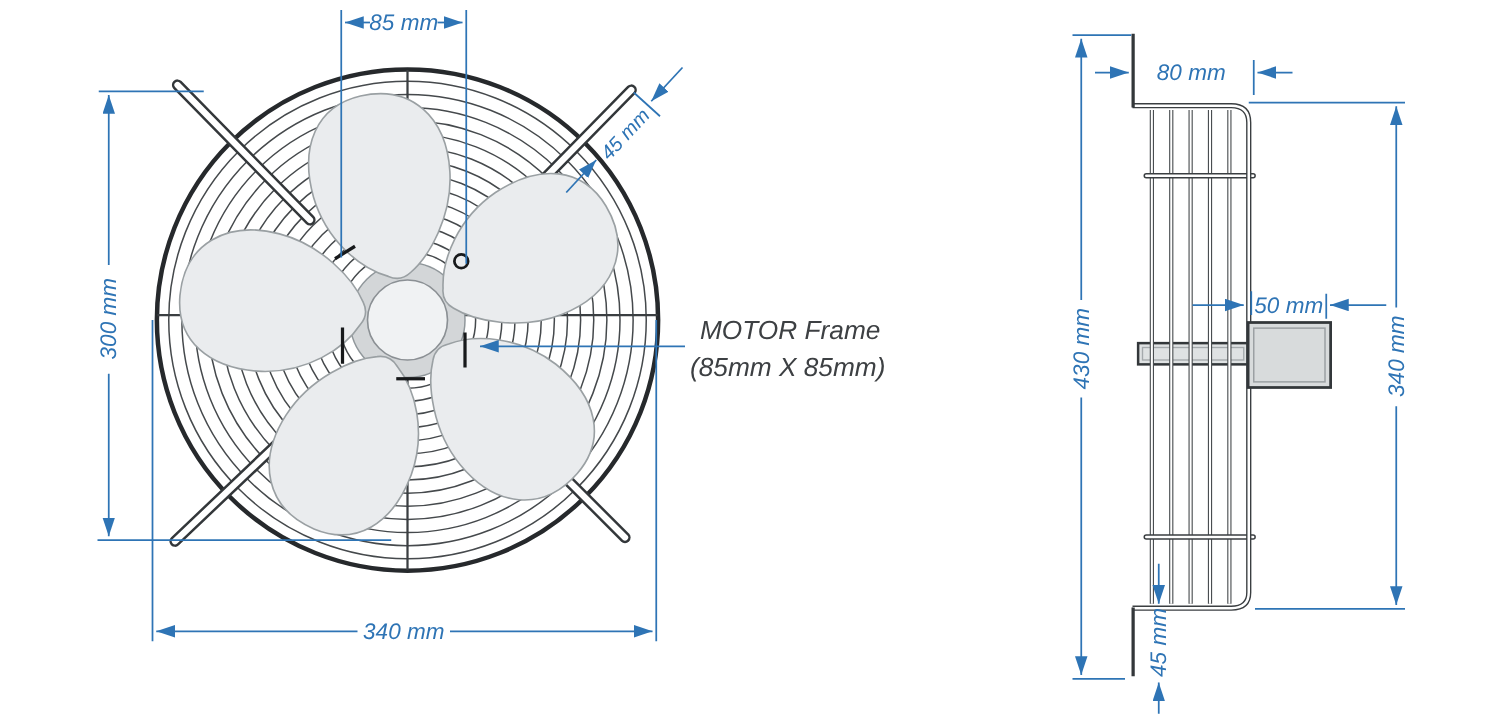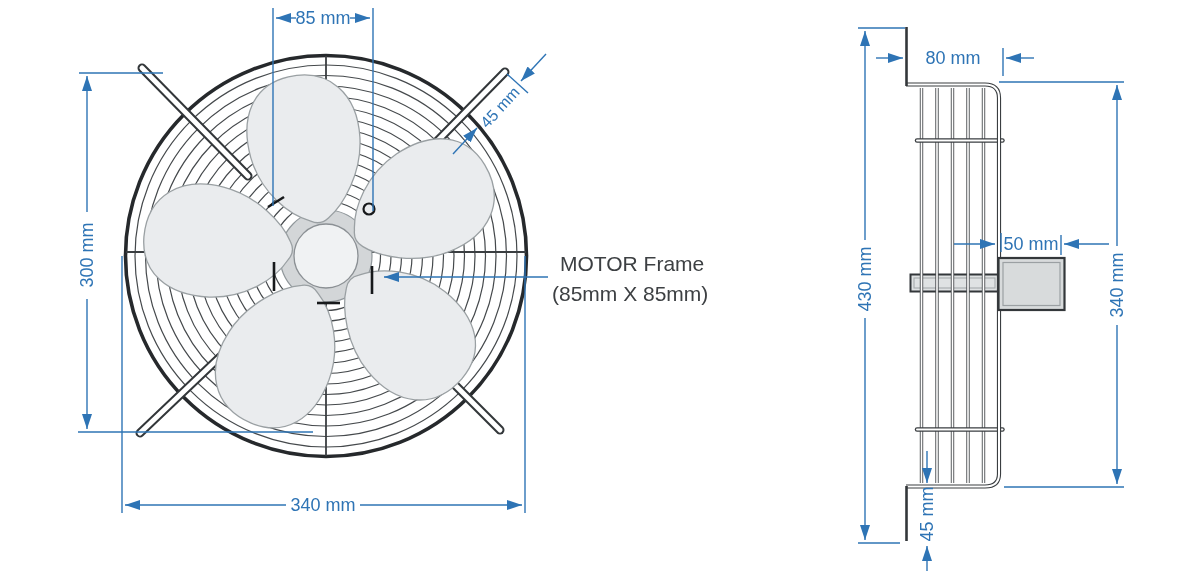--- a/index.html
+++ b/index.html
@@ -2,20 +2,21 @@
 <html><head>
 <meta charset="utf-8">
 <style>
   html,body{margin:0;padding:0;background:#ffffff;}
   .canvas{
     position:relative;
     width:1199px;height:578px;
     background:#ffffff;
     font-family:"Liberation Sans", sans-serif;
     overflow:hidden;
+    font-style:italic;
   }
   svg{display:block}
   text{font-family:"Liberation Sans", sans-serif;}
   .dim-text{fill:#2e74b5;font-size:18px;}
   .dim-text-sm{fill:#2e74b5;font-size:16px;}
   .label-text{fill:#3d4043;font-size:21px;}
   .dimline{stroke:#2e74b5;stroke-width:1.4;fill:none;}
   .thinring{stroke:#45494c;stroke-width:1.2;fill:none;}
   .rim{stroke:#26292c;stroke-width:3.6;fill:none;}
   .spoke{stroke:#3a3e41;stroke-width:1.8;fill:none;}

